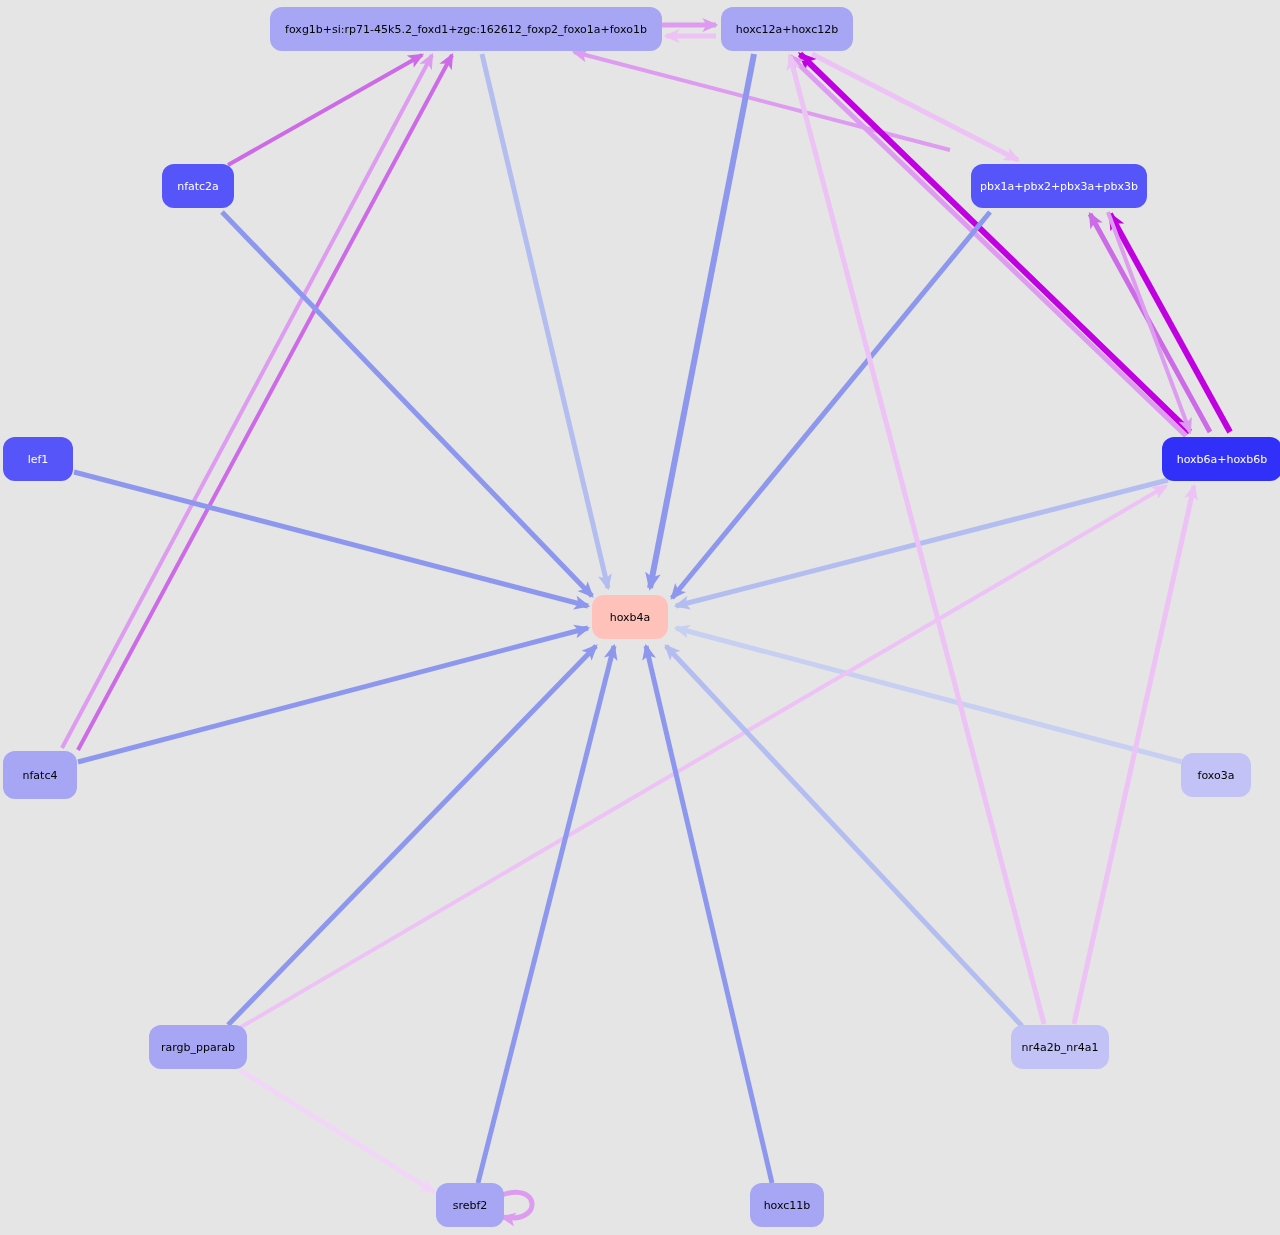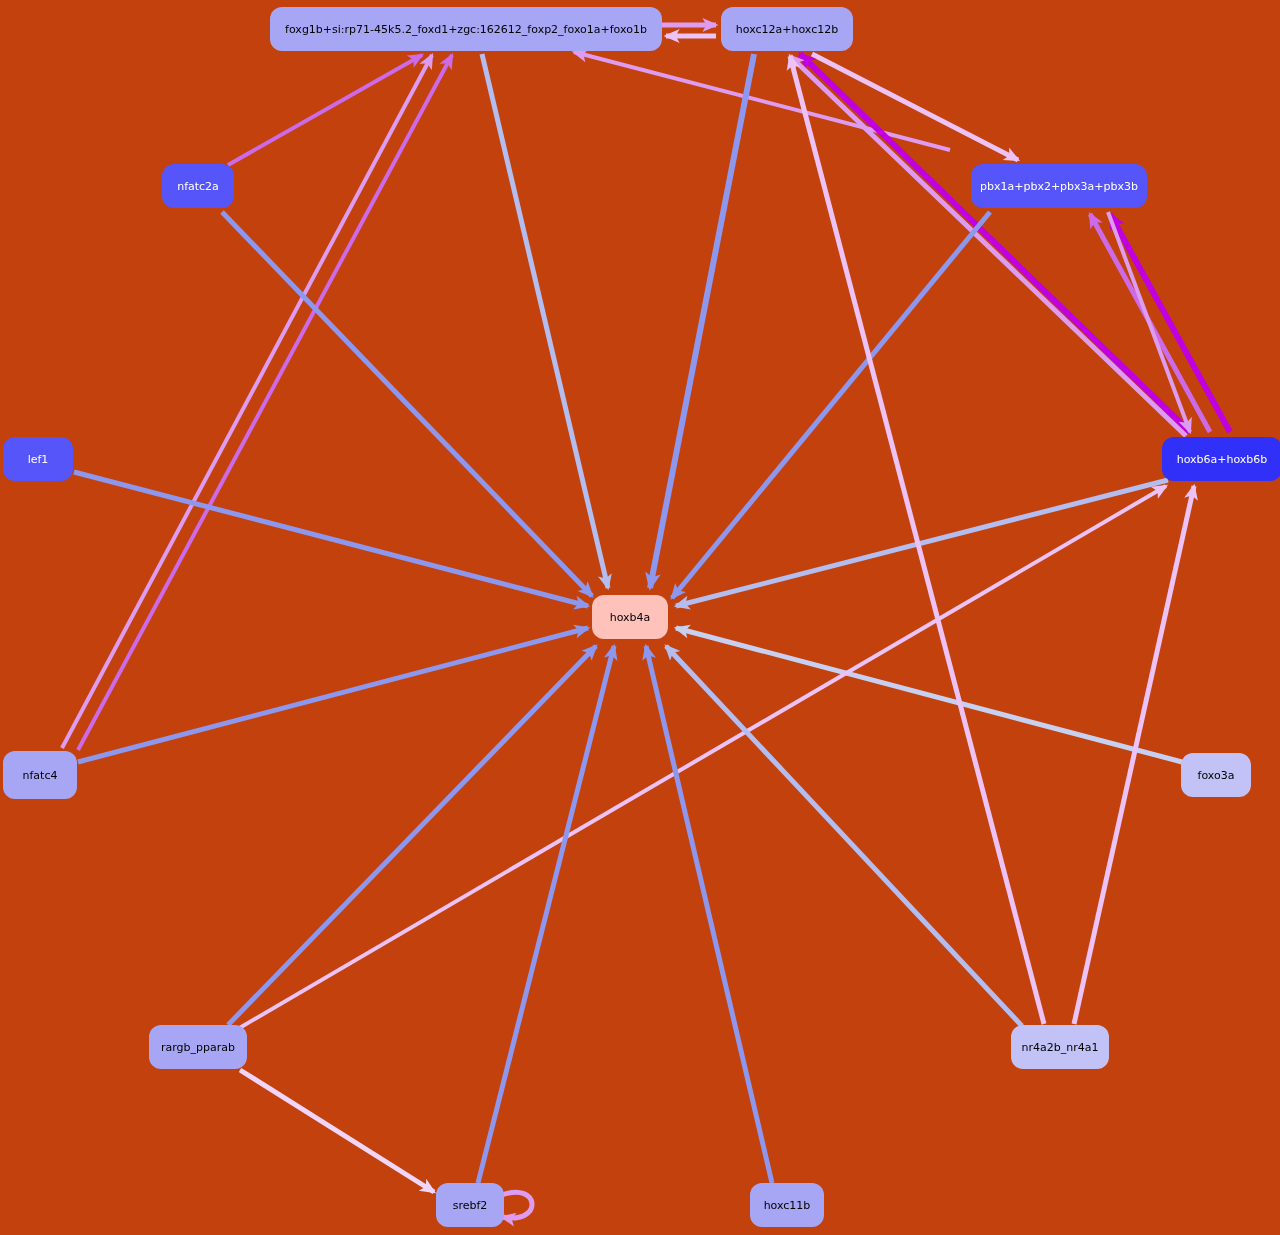--- a/index.html
+++ b/index.html
@@ -6,21 +6,21 @@
   html, body {
     margin: 0;
     padding: 0;
     background: #ffffff;
     font-family: "DejaVu Sans", "Liberation Sans", sans-serif;
   }
   #canvas-wrap {
     position: relative;
     width: 1280px;
     height: 1235px;
-    background: #c2410c;
+    background: #e5e5e5;
     overflow: hidden;
   }
   svg#network {
     position: absolute;
     left: 0;
     top: 0;
     width: 1280px;
     height: 1235px;
   }
   .node-rect {

